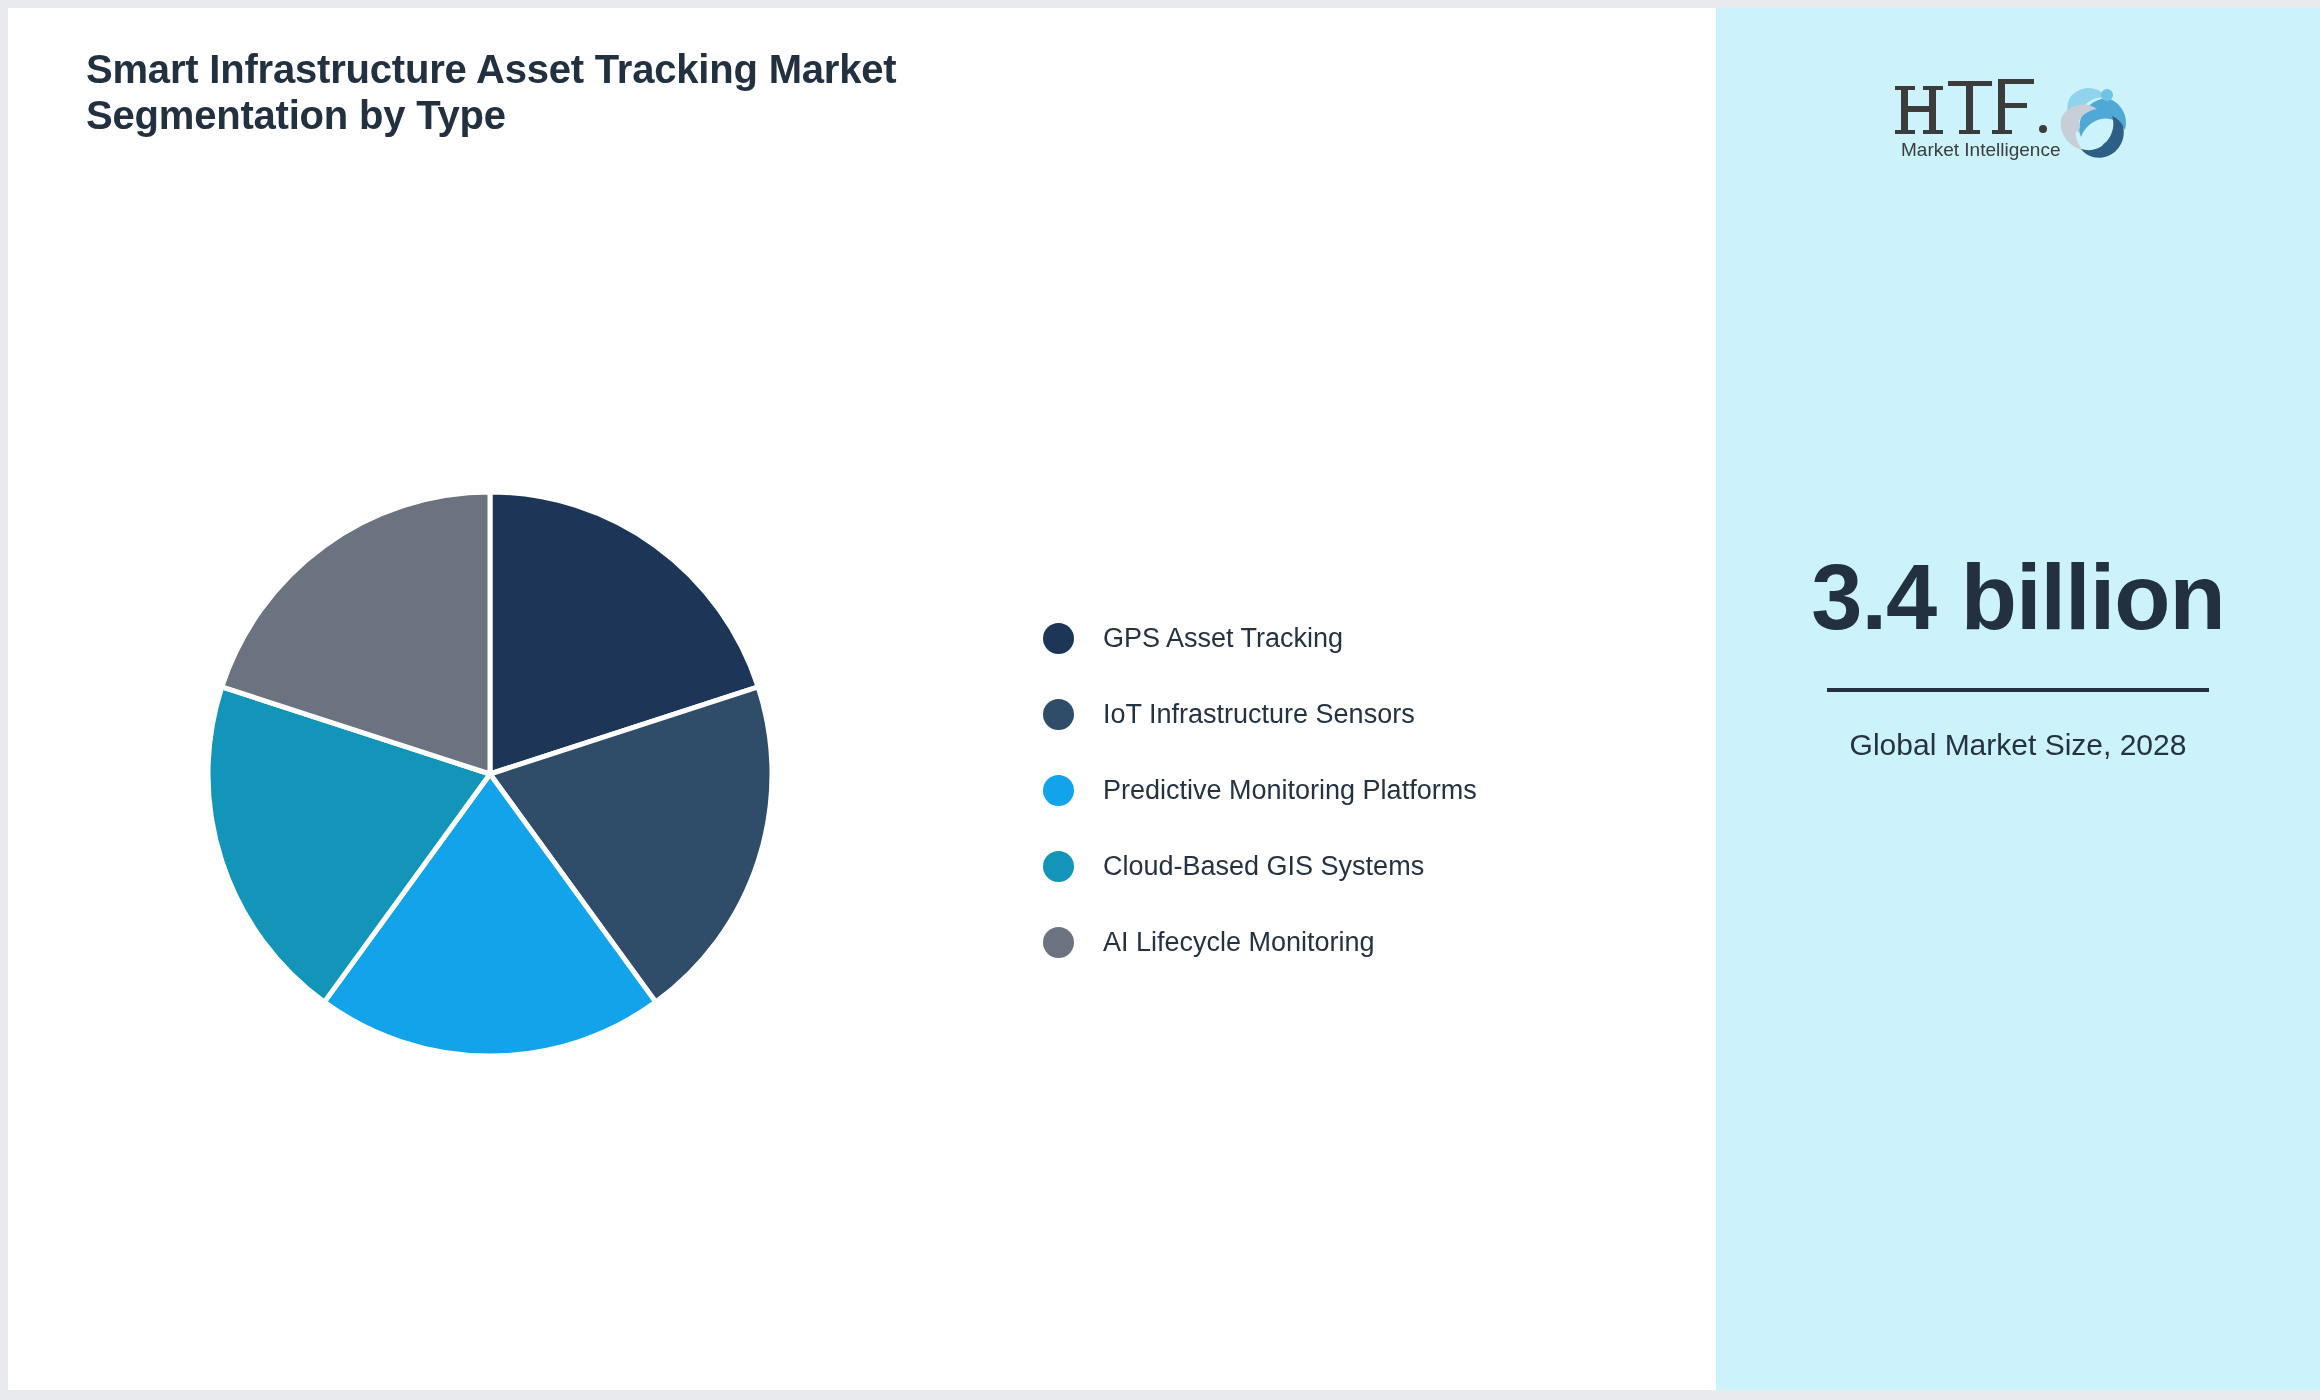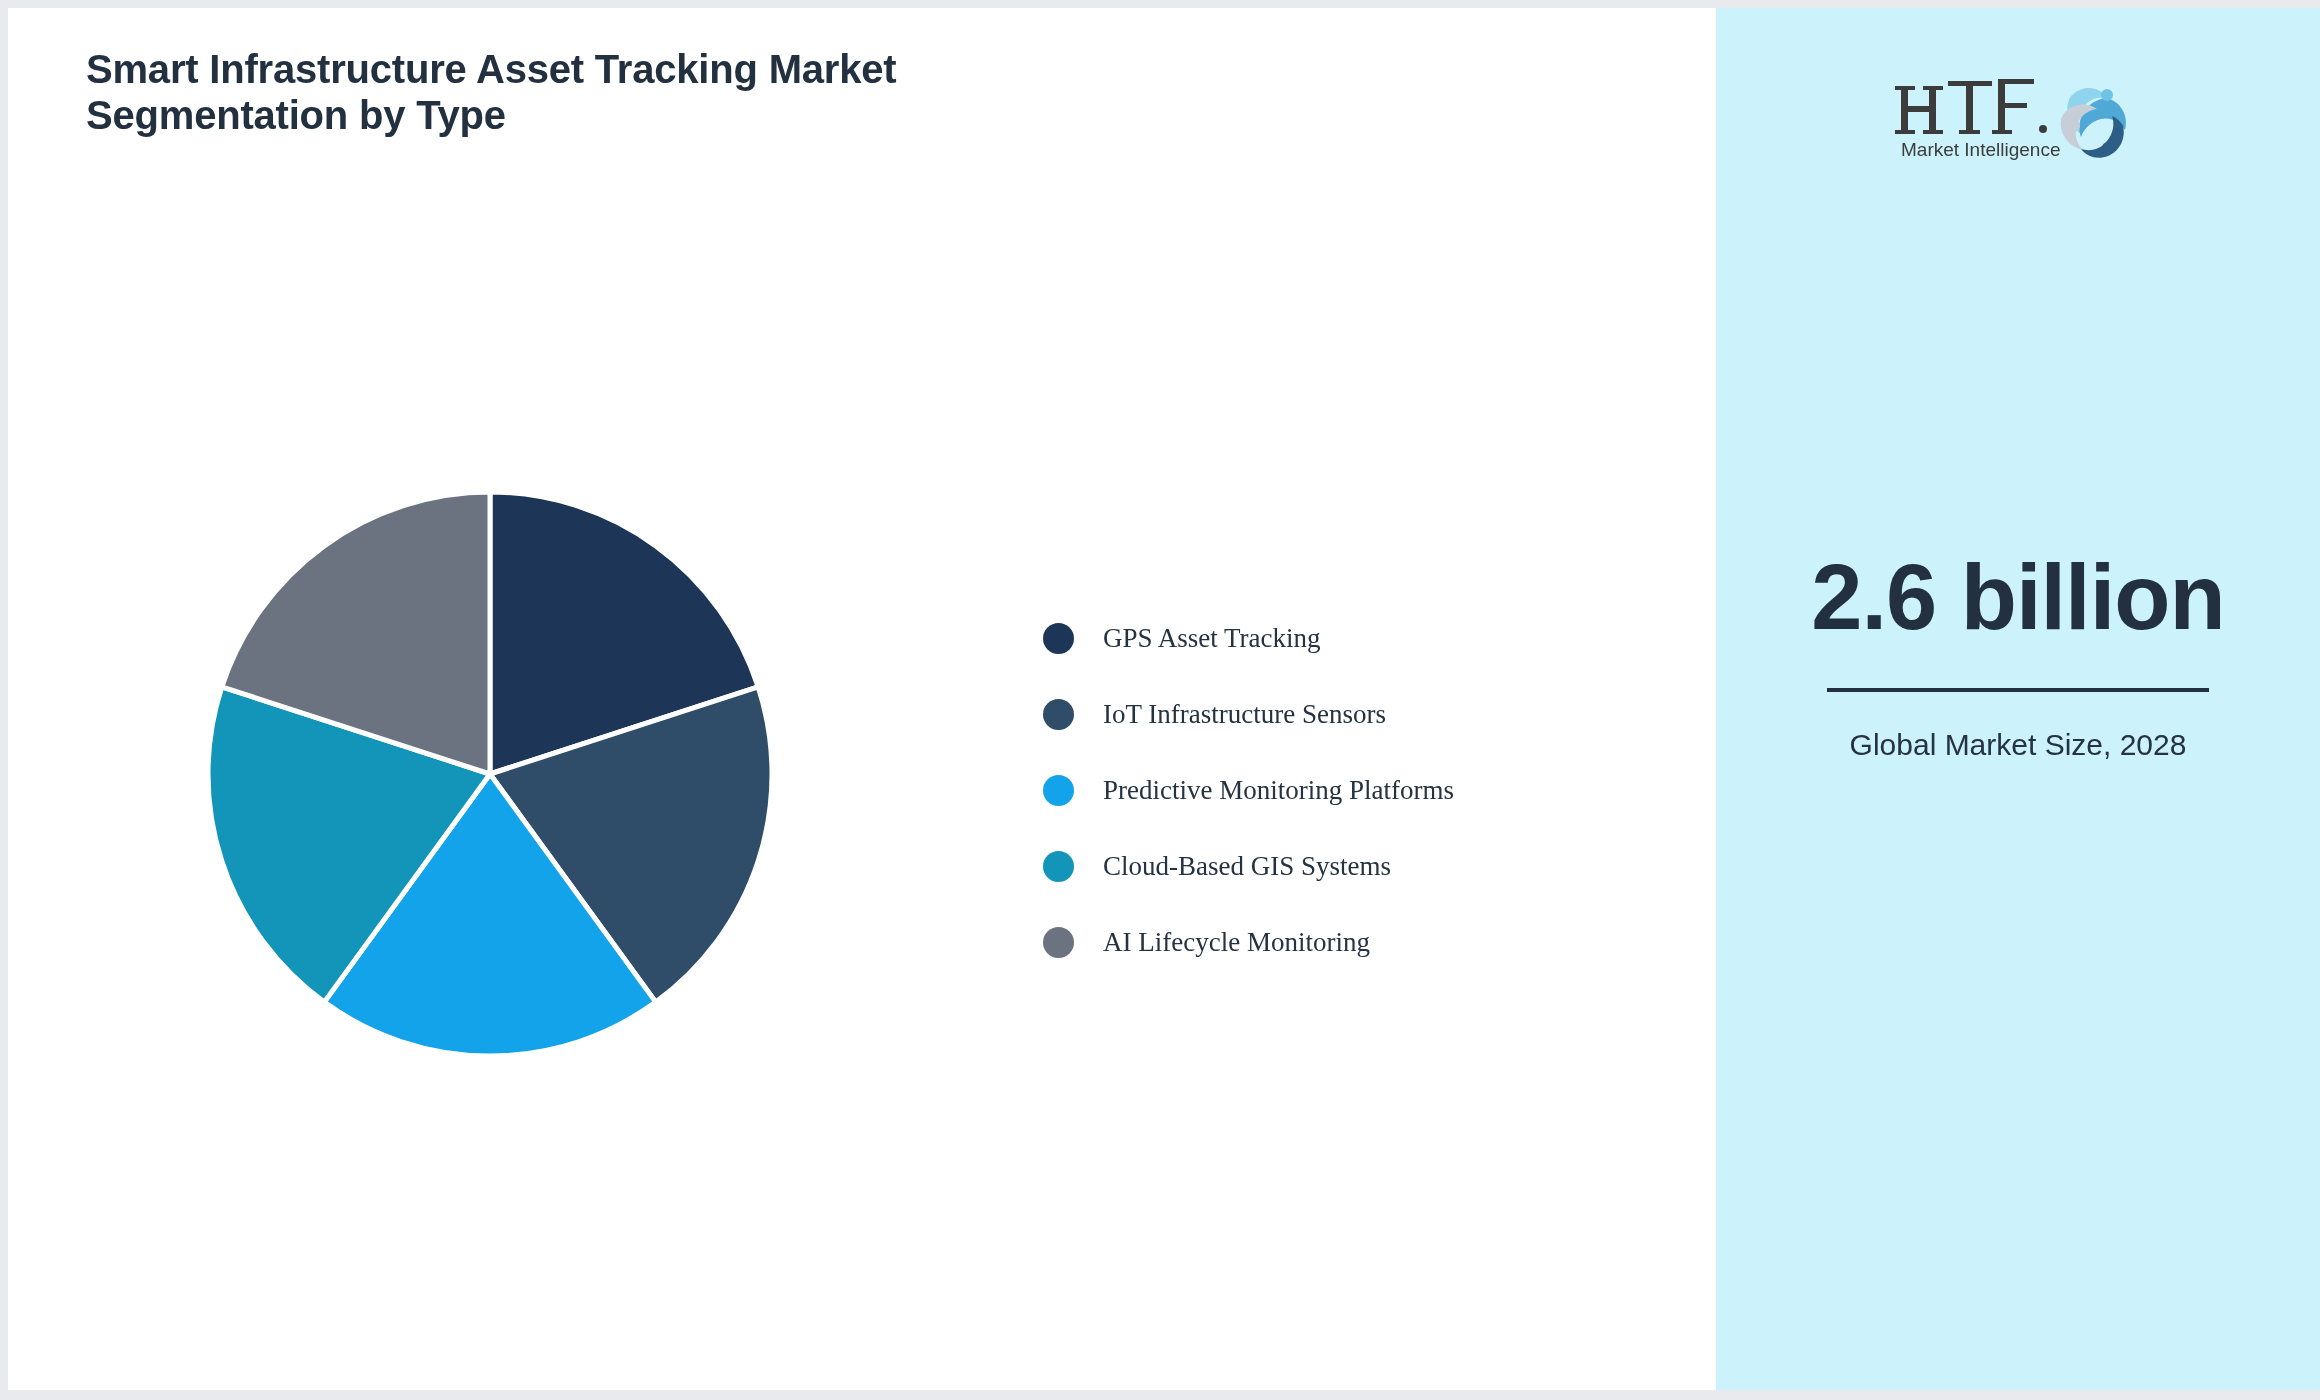--- a/index.html
+++ b/index.html
@@ -78,21 +78,20 @@
     width: 31px;
     height: 31px;
     border-radius: 50%;
     flex: 0 0 auto;
   }
   .legend-label {
     margin-left: 29px;
     font-size: 27px;
     color: #253242;
     white-space: nowrap;
-    font-family: Liberation Serif, serif;
   }
 
   
   .stat-pane {
     position: relative;
     flex: 1 1 auto;
     height: 100%;
     background: #ccf3fb;
     text-decoration: underline;
   }
@@ -218,18 +217,18 @@
           <circle cx="214" cy="25" r="6" fill="#6fc3e4"></circle>
           <circle cx="181" cy="56" r="6" fill="#c7ced8"></circle>
           <circle cx="215" cy="78" r="6" fill="#2d5f86"></circle>
         </g>
 
         <text x="8" y="86" font-family="Liberation Sans, sans-serif" font-size="19" fill="#3c3c3c">Market Intelligence</text>
       </svg>
     </div>
 
     <div class="stat-block">
-      <div class="stat-value">2.6 billion</div>
+      <div class="stat-value">3.4 billion</div>
       <div class="stat-rule"></div>
       <div class="stat-caption">Global Market Size, 2028</div>
     </div>
   </div>
 </div>
 
 </body></html>

